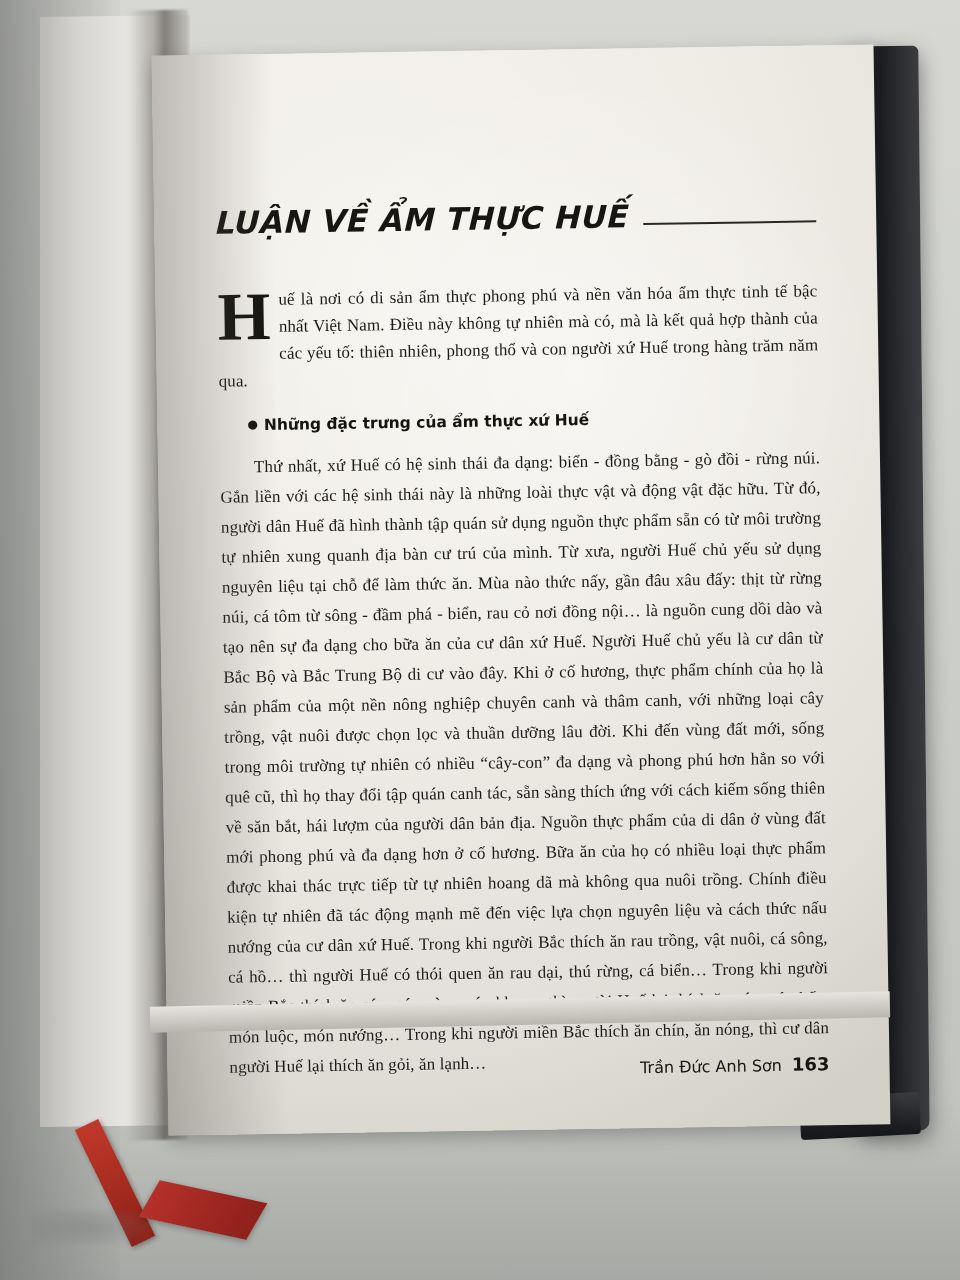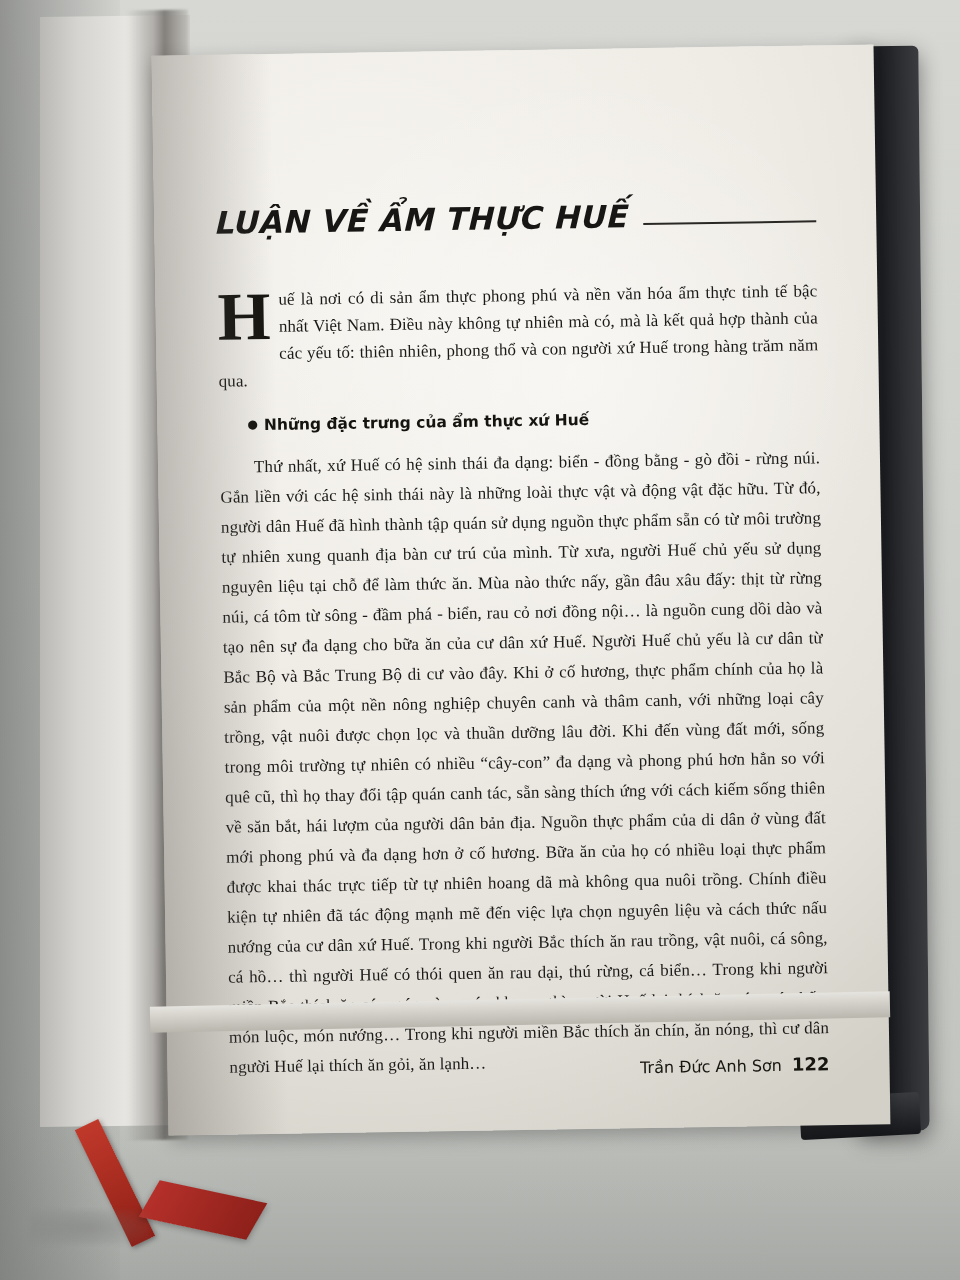--- a/index.html
+++ b/index.html
@@ -285,21 +285,21 @@
 
         <p class="dropcap-para"><span class="dropcap">H</span><span>uế là nơi có di sản ẩm thực phong phú và nền văn hóa ẩm thực tinh tế bậc nhất Việt Nam. Điều này không tự nhiên mà có, mà là kết quả hợp thành của các yếu tố: thiên nhiên, phong thổ và con người xứ Huế trong hàng trăm năm qua.</span></p>
 
         <p class="subhead"><span class="bullet">●</span><span>Những đặc trưng của ẩm thực xứ Huế</span></p>
 
         <p class="body-para">Thứ nhất, xứ Huế có hệ sinh thái đa dạng: biển - đồng bằng - gò đồi - rừng núi. Gắn liền với các hệ sinh thái này là những loài thực vật và động vật đặc hữu. Từ đó, người dân Huế đã hình thành tập quán sử dụng nguồn thực phẩm sẵn có từ môi trường tự nhiên xung quanh địa bàn cư trú của mình. Từ xưa, người Huế chủ yếu sử dụng nguyên liệu tại chỗ để làm thức ăn. Mùa nào thức nấy, gần đâu xâu đấy: thịt từ rừng núi, cá tôm từ sông - đầm phá - biển, rau cỏ nơi đồng nội… là nguồn cung dồi dào và tạo nên sự đa dạng cho bữa ăn của cư dân xứ Huế. Người Huế chủ yếu là cư dân từ Bắc Bộ và Bắc Trung Bộ di cư vào đây. Khi ở cố hương, thực phẩm chính của họ là sản phẩm của một nền nông nghiệp chuyên canh và thâm canh, với những loại cây trồng, vật nuôi được chọn lọc và thuần dưỡng lâu đời. Khi đến vùng đất mới, sống trong môi trường tự nhiên có nhiều “cây-con” đa dạng và phong phú hơn hẳn so với quê cũ, thì họ thay đổi tập quán canh tác, sẵn sàng thích ứng với cách kiếm sống thiên về săn bắt, hái lượm của người dân bản địa. Nguồn thực phẩm của di dân ở vùng đất mới phong phú và đa dạng hơn ở cố hương. Bữa ăn của họ có nhiều loại thực phẩm được khai thác trực tiếp từ tự nhiên hoang dã mà không qua nuôi trồng. Chính điều kiện tự nhiên đã tác động mạnh mẽ đến việc lựa chọn nguyên liệu và cách thức nấu nướng của cư dân xứ Huế. Trong khi người Bắc thích ăn rau trồng, vật nuôi, cá sông, cá hồ… thì người Huế có thói quen ăn rau dại, thú rừng, cá biển… Trong khi người miền Bắc thích ăn các món xào, món kho…, thì người Huế lại thích ăn các món hấp, món luộc, món nướng… Trong khi người miền Bắc thích ăn chín, ăn nóng, thì cư dân người Huế lại thích ăn gỏi, ăn lạnh…</p>
 
       </div>
 
       <div class="folio">
-        <span class="author">Trần Đức Anh Sơn</span><span class="pagenum">122</span>
+        <span class="author">Trần Đức Anh Sơn</span><span class="pagenum">163</span>
       </div>
 
     </div>
 
     <div class="page-edges"></div>
     <div class="ribbon"></div>
     <div class="ribbon-tail"></div>
 
   </div>
 

